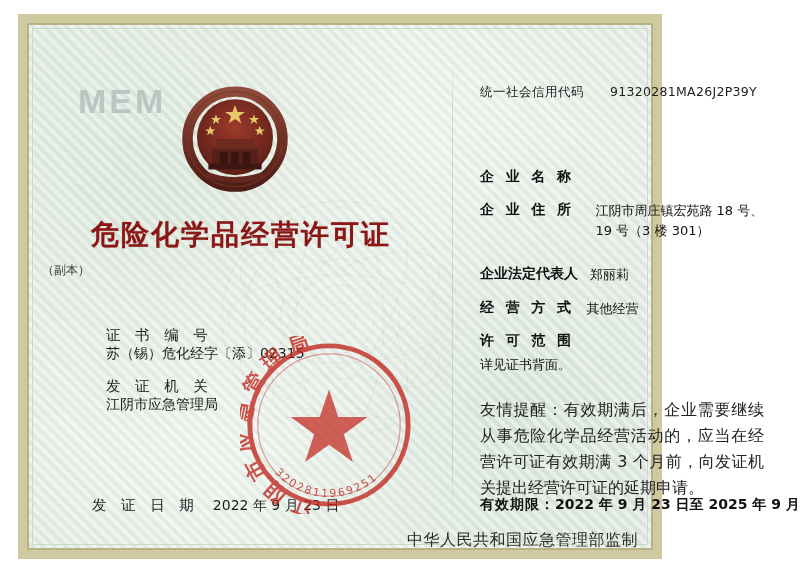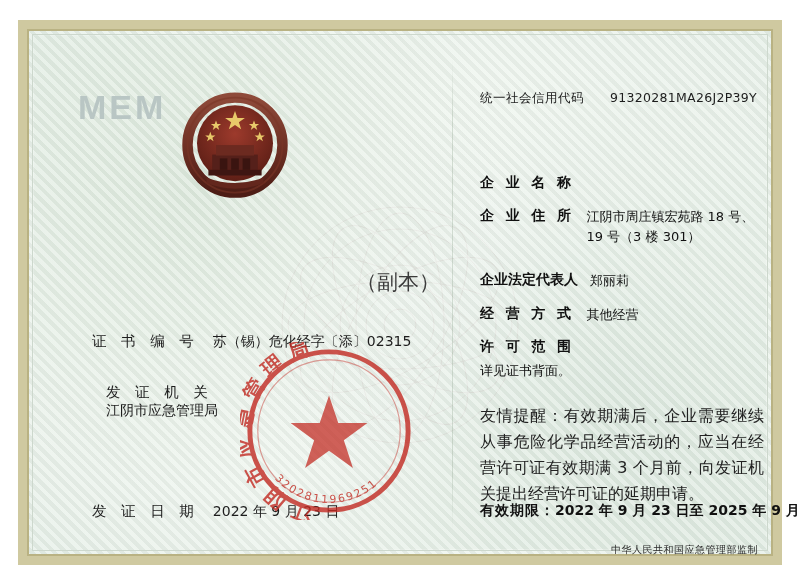--- a/index.html
+++ b/index.html
@@ -11,22 +11,22 @@
     width: 800px;
     height: 578px;
     font-family: "Liberation Sans", sans-serif;
     overflow: hidden;
   }
 
   
   .cert {
     position: absolute;
     left: 18px;
-    top: 20px;
-    width: 764px;
+    top: 14px;
+    width: 644px;
     height: 545px;
     background:
       radial-gradient(ellipse at 50% 50%, #f7fbf7 0%, #eef5ee 55%, #e4eee6 100%);
     box-sizing: border-box;
   }
   .border-outer {
     position: absolute;
     inset: 0;
     border: 9px solid #cfc9a0;
     box-sizing: border-box;
@@ -105,22 +105,22 @@
     letter-spacing: 2px;
     color: #8a1616;
     font-family: "DejaVu Sans", sans-serif;
     text-shadow: 0 0 1px rgba(138,22,22,.4);
   }
   .sub-title {
     position: absolute;
     left: 0;
     top: 222px;
     width: 398px;
-    text-align: right;
-    font-size: 21px;
+    text-align: left;
+    font-size: 12px;
     color: #3b3b3b;
     font-family: Liberation Serif, serif;
   }
 
   .field-row {
     position: absolute;
     display: flex;
     align-items: baseline;
     font-family: "DejaVu Sans", sans-serif;
   }
@@ -130,21 +130,21 @@
     letter-spacing: 5px;
     white-space: nowrap;
   }
   .f-value {
     font-size: 14px;
     color: #1d1d1d;
     margin-left: 14px;
     white-space: nowrap;
   }
 
-  .row-code   { left: 50px; top: 286px; }
+  .row-code   { left: 50px; top: 286px; flex-direction: column; }
   .row-issuer { left: 50px; top: 337px; flex-direction: column; }
   .row-date   { left: 50px; top: 456px; }
 
   
   .seal {
     position: absolute;
     left: 198px;
     top: 296px;
     width: 178px;
     height: 178px;
@@ -215,21 +215,21 @@
   .r-val-block {
     position: absolute;
     left: 16px;
     width: 280px;
     font-size: 13px;
     color: #111;
     font-family: "DejaVu Sans", sans-serif;
   }
 
   .row-name    { top: 128px; }
-  .row-addr    { top: 161px; }
+  .row-addr    { top: 161px; gap: 9px; }
   .row-legal   { top: 225px; }
   .row-mode    { top: 259px; }
   .row-scope   { top: 292px; }
   .scope-note  { top: 316px; }
 
   .notice {
     position: absolute;
     left: 16px;
     top: 357px;
     width: 284px;
@@ -249,21 +249,21 @@
     color: #111;
     font-family: "DejaVu Sans", sans-serif;
     white-space: nowrap;
   }
   .validity .vlab { letter-spacing: 1px; }
 
   .footer {
     position: absolute;
     right: 24px;
     bottom: 8px;
-    font-size: 10px;
+    font-size: 16px;
     color: #2c2c2c;
     font-family: "DejaVu Sans", sans-serif;
     letter-spacing: .5px;
   }
 </style>
 </head>
 <body>
 
 <div class="cert">
   <div class="bg-wash"></div>
@@ -323,20 +323,21 @@
         <polygon points="60,22 62.6,29.4 70.4,29.4 64.1,34 66.5,41.4 60,36.8 53.5,41.4 55.9,34 49.6,29.4 57.4,29.4"></polygon>
         <polygon points="40,32 41.4,35.8 45.4,35.8 42.2,38.2 43.4,42 40,39.6 36.6,42 37.8,38.2 34.6,35.8 38.6,35.8"></polygon>
         <polygon points="34,44 35.4,47.8 39.4,47.8 36.2,50.2 37.4,54 34,51.6 30.6,54 31.8,50.2 28.6,47.8 32.6,47.8"></polygon>
         <polygon points="80,32 81.4,35.8 85.4,35.8 82.2,38.2 83.4,42 80,39.6 76.6,42 77.8,38.2 74.6,35.8 78.6,35.8"></polygon>
         <polygon points="86,44 87.4,47.8 91.4,47.8 88.2,50.2 89.4,54 86,51.6 82.6,54 83.8,50.2 80.6,47.8 84.6,47.8"></polygon>
       </g>
 
       <path d="M30 92 Q60 104 90 92 L90 98 Q60 110 30 98 Z" fill="#63271d"></path>
     </svg>
 
+    <div class="main-title">危险化学品经营许可证</div>
     <div class="sub-title">（副本）</div>
 
     <div class="field-row row-code">
       <span class="f-label">证 书 编 号</span>
       <span class="f-value">苏（锡）危化经字〔添〕02315</span>
     </div>
 
     <div class="field-row row-issuer">
       <span class="f-label">发 证 机 关</span>
       <span class="f-value">江阴市应急管理局</span>

